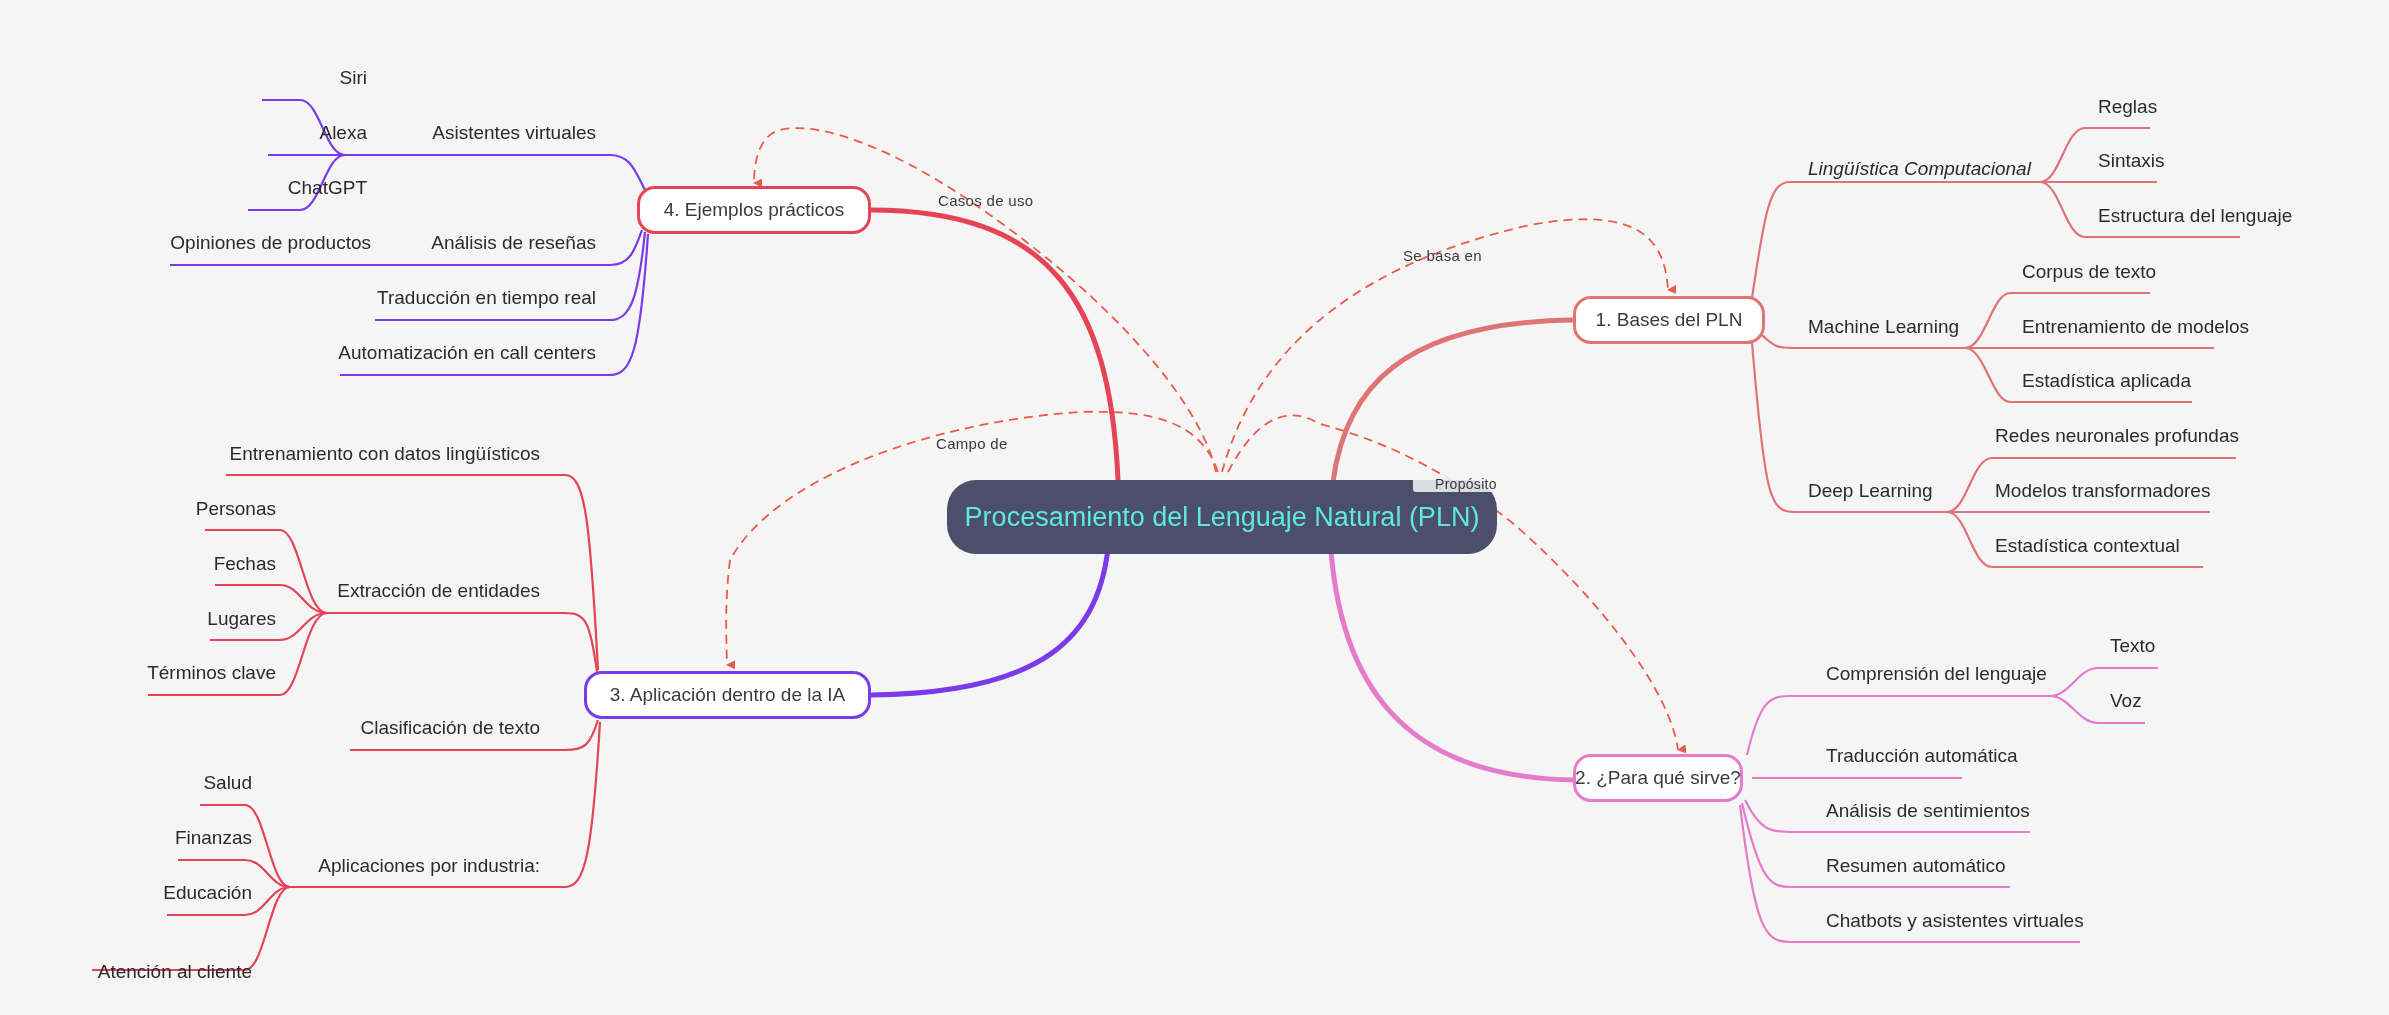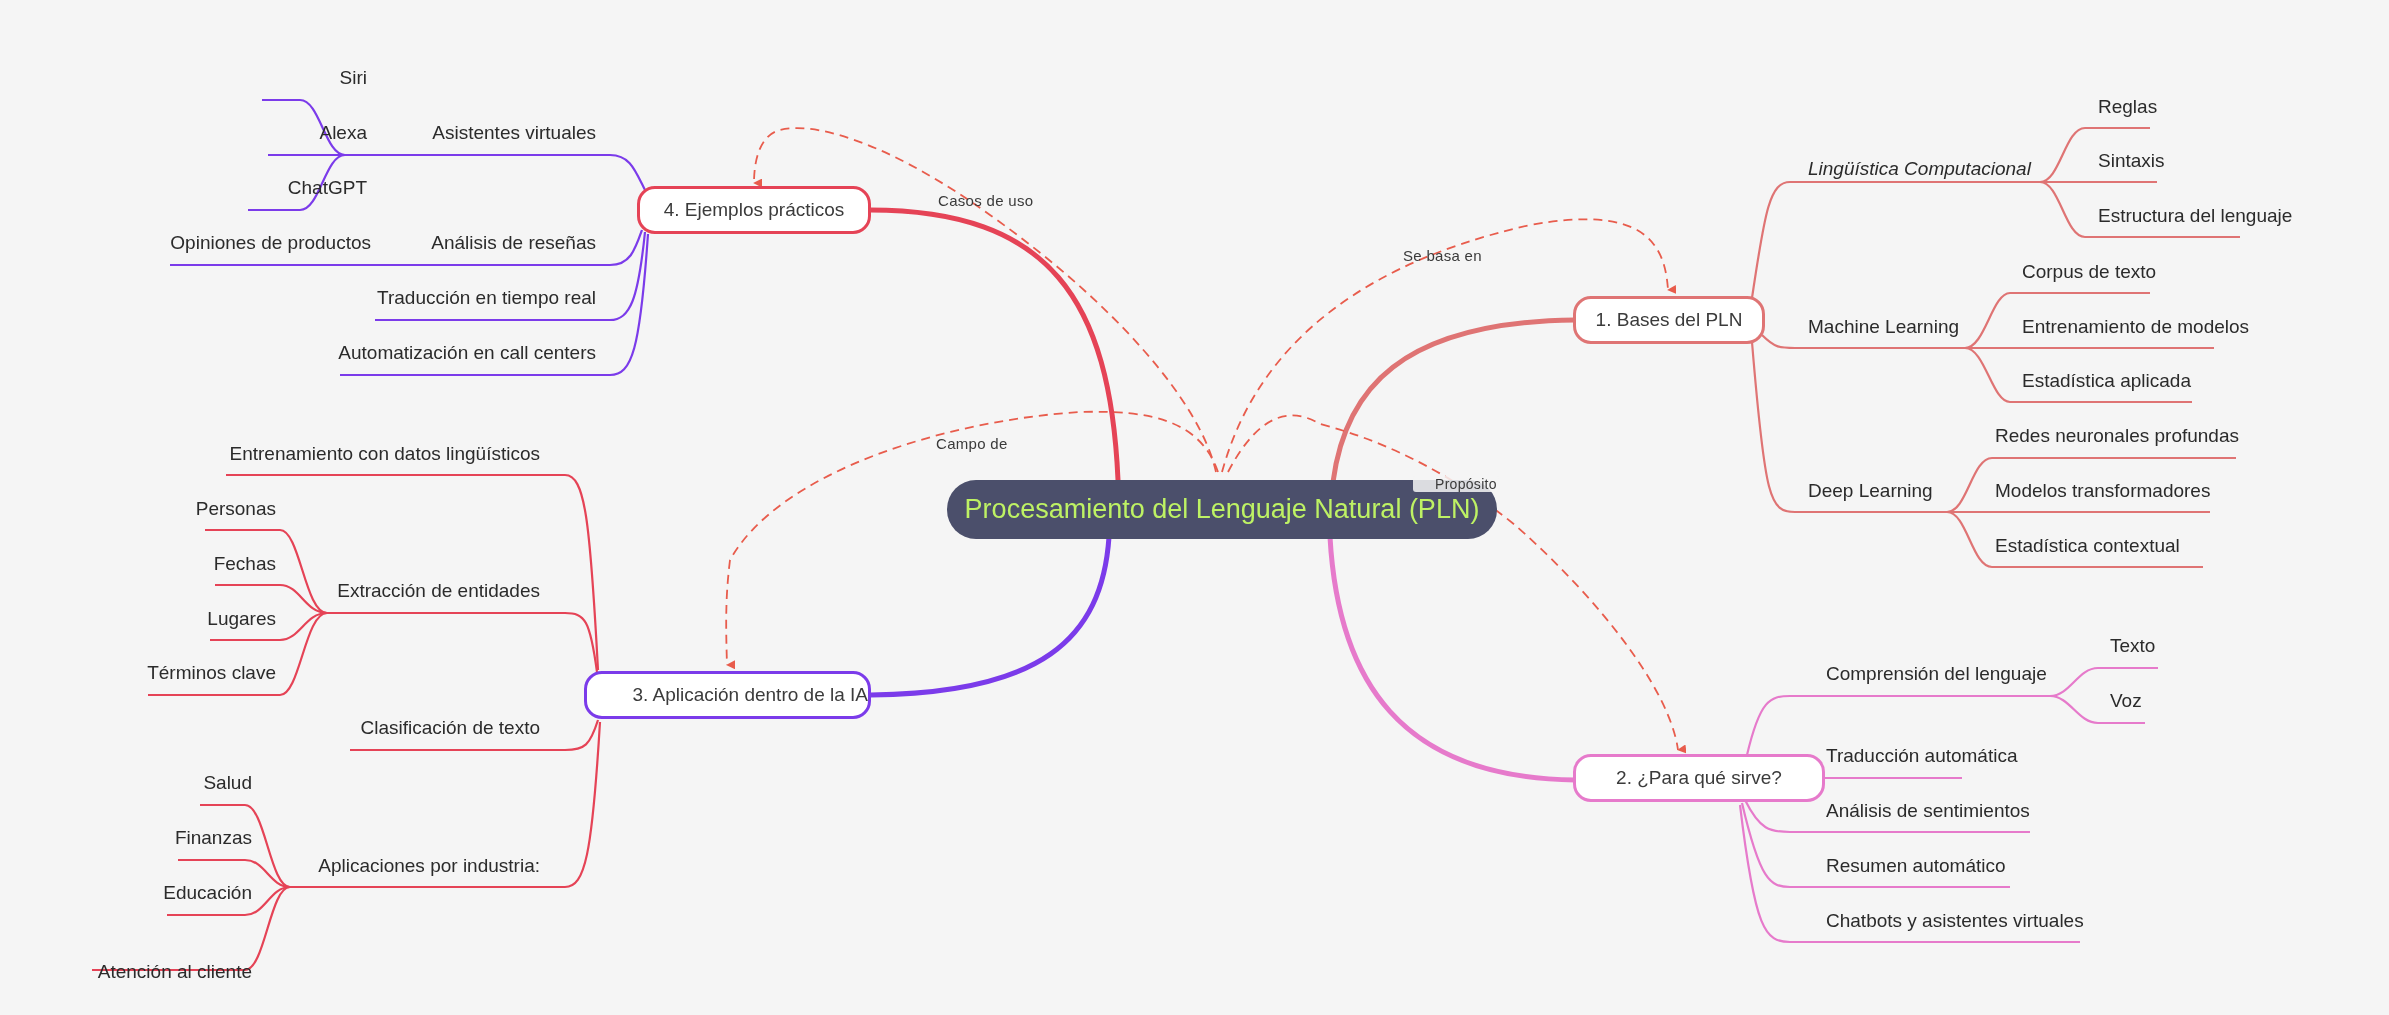--- a/index.html
+++ b/index.html
@@ -3,21 +3,21 @@
 <meta charset="utf-8">
 <style>
   html, body { margin: 0; padding: 0; background: #f5f5f5; }
   body { width: 2389px; height: 1015px; overflow: hidden; position: relative; font-family: "Liberation Sans", "DejaVu Sans", sans-serif; }
   svg#map { position: absolute; left: 0; top: 0; }
   .lbl { position: absolute; font-size: 19px; color: #2b2b2b; white-space: nowrap; line-height: 22px; }
   .lbl.r { text-align: right; }
   .rel { position: absolute; font-size: 15px; color: #3a3a3a; white-space: nowrap; letter-spacing: 0.3px; }
   .rel.bg { background: rgba(245,245,245,0.85); border-radius: 3px; padding: 0 2px; }
   .topic { position: absolute; box-sizing: border-box; background: #ffffff; border: 3px solid; border-radius: 18px; display: flex; align-items: center; justify-content: center; font-size: 19px; color: #3b3b3b; white-space: nowrap; }
-  .central { position: absolute; left: 947px; top: 480px; width: 550px; height: 59px; border-radius: 29px; background: #4b4f6b; color: #bef264; font-size: 27px; display: flex; align-items: center; justify-content: center; white-space: nowrap; }
+  .central { position: absolute; left: 947px; top: 480px; width: 550px; height: 74px; border-radius: 29px; background: #4b4f6b; color: #5eead4; font-size: 27px; display: flex; align-items: center; justify-content: center; white-space: nowrap; }
 </style>
 </head>
 <body>
 
 <svg id="map" width="2389" height="1015" viewBox="0 0 2389 1015">
   <defs>
     <marker id="arrow" viewBox="0 0 10 10" refX="5" refY="9" markerWidth="9" markerHeight="9" orient="auto-start-reverse" markerUnits="userSpaceOnUse">
       <path d="M0,0 L10,0 L5,10 z" fill="#e85c4c"></path>
     </marker>
   </defs>
@@ -92,24 +92,24 @@
   </g>
 </svg>
 
 <div class="central">
   <span>Procesamiento del Lenguaje Natural (PLN)</span>
 </div>
 
 <div class="topic" style="left:1573px;top:296px;width:192px;height:48px;border-color:#df7474;">
   <span>1. Bases del PLN</span>
 </div>
-<div class="topic" style="left:1573px;top:754px;width:252px;height:48px;border-color:#e67acb;">
+<div class="topic" style="left:1573px;top:754px;width:170px;height:48px;border-color:#e67acb;">
   <span>2. ¿Para qué sirve?</span>
 </div>
-<div class="topic" style="left:584px;top:671px;width:287px;height:48px;border-color:#7b3bea;justify-content:flex-end;">
+<div class="topic" style="left:584px;top:671px;width:287px;height:48px;border-color:#7b3bea;">
   <span>3. Aplicación dentro de la IA</span>
 </div>
 <div class="topic" style="left:637px;top:186px;width:234px;height:48px;border-color:#e54356;">
   <span>4. Ejemplos prácticos</span>
 </div>
 
 <div class="rel" style="left:1403px;top:247px;">Se basa en</div>
 <div class="rel bg" style="left:1413px;top:476px;font-size:14px;padding-left:22px;">Propósito</div>
 <div class="rel" style="left:936px;top:435px;">Campo de</div>
 <div class="rel" style="left:938px;top:192px;">Casos de uso</div>

